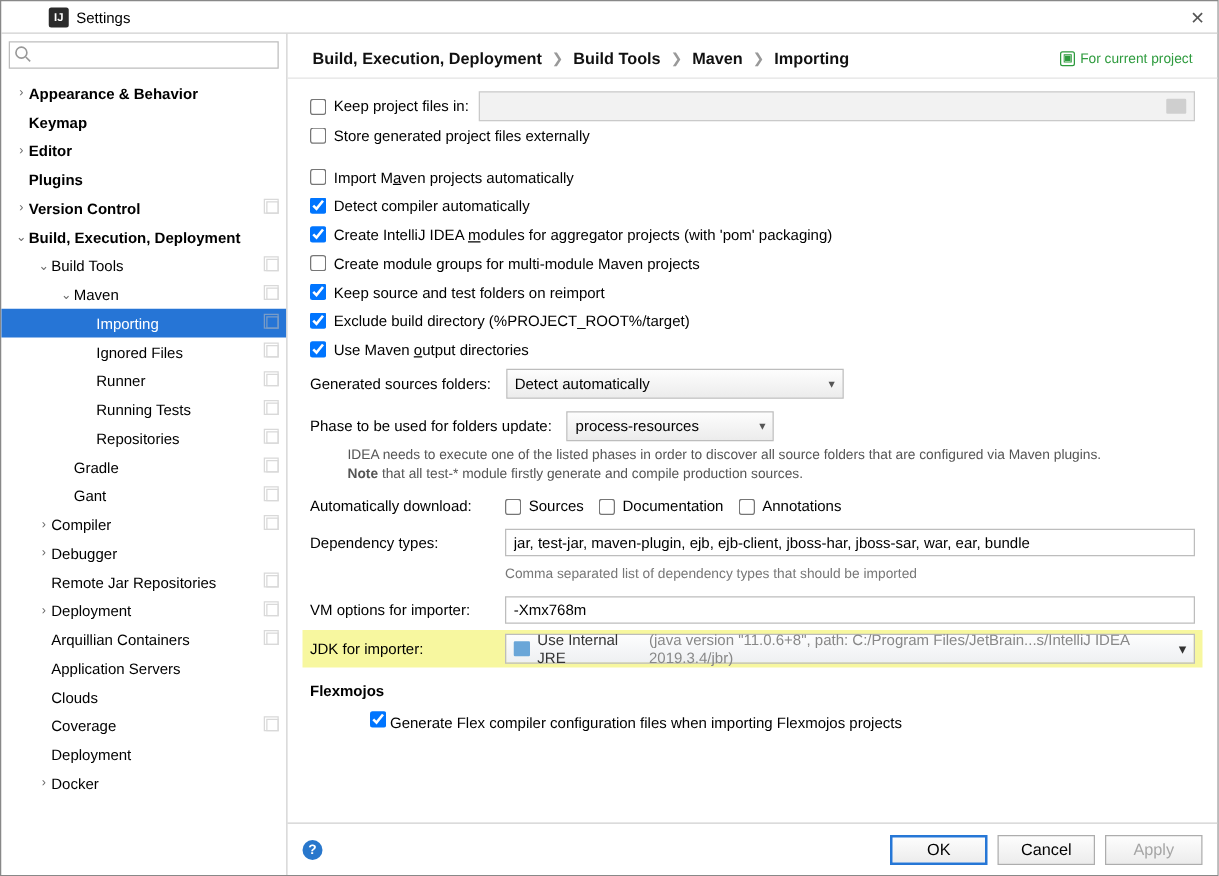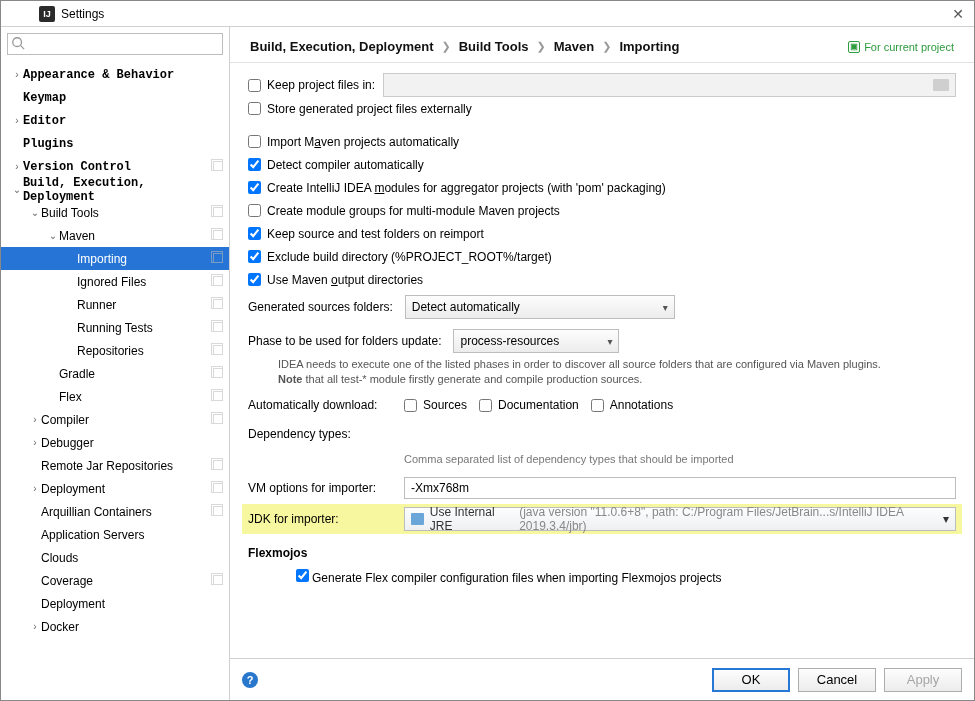--- a/index.html
+++ b/index.html
@@ -21,21 +21,21 @@
   .titlebar .close { font-size:14px; color:#555; padding:0 4px; cursor:pointer;}
   .body { flex:1; display:flex; min-height:0;}
   .sidebar { width: 229px; border-right:1px solid #d0d0d0; display:flex; flex-direction:column; }
   .searchwrap { padding:6px 6px 4px 6px;}
   .searchbox { position:relative; }
   .searchbox input { width:100%; height:22px; border:1px solid #bdbdbd; padding:2px 4px 2px 22px; font-size:12px; background:#fff;}
   .searchbox .sicon { position:absolute; left:4px; top:3px; color:#999;}
   .tree { flex:1; overflow:auto; padding-top:4px;}
   .tree-item { display:flex; align-items:center; height:23px; padding-right:6px; cursor:pointer;}
   .tree-item .chev { width:12px; display:inline-block; text-align:center; color:#6a6a6a; font-size:10px;}
-  .tree-item.bold > .label { font-weight:bold;font-family:Liberation Mono, monospace; }
+  .tree-item.bold > .label { font-weight:bold; }
   .tree-item.selected { background:#2675d6; color:#fff;}
   .tree-item.selected .label { color:#fff; }
   .tree-item .label {}
   .tree-item .end-icon { margin-left:auto; color:#bbb; opacity:.8;}
   .lvl0 { padding-left:10px;}
   .lvl1 { padding-left:28px;}
   .lvl2 { padding-left:46px;}
   .lvl3 { padding-left:64px;}
   .tree::-webkit-scrollbar{width:8px;}
   .tree::-webkit-scrollbar-thumb{background:#ccc;border-radius:4px;}
@@ -163,21 +163,21 @@
             <span class="label">Repositories</span>
             <span class="end-icon"><span class="copy-icon"></span></span>
           </div>
           <div class="tree-item lvl2">
             <span class="chev"></span>
             <span class="label">Gradle</span>
             <span class="end-icon"><span class="copy-icon"></span></span>
           </div>
           <div class="tree-item lvl2">
             <span class="chev"></span>
-            <span class="label">Flex</span>
+            <span class="label">Gant</span>
             <span class="end-icon"><span class="copy-icon"></span></span>
           </div>
           <div class="tree-item lvl1">
             <span class="chev">›</span>
             <span class="label">Compiler</span>
             <span class="end-icon"><span class="copy-icon"></span></span>
           </div>
           <div class="tree-item lvl1">
             <span class="chev">›</span>
             <span class="label">Debugger</span>
@@ -335,20 +335,21 @@
               <span>Documentation</span>
             </label>
           <label class="chk">
               <input type="checkbox" style="">
               <span>Annotations</span>
             </label>
         </div>
 
         <div class="row gap12" style="margin-top:6px;">
           <span style="width:144px;">Dependency types:</span>
+          <input class="textfield textfield-full" value="jar, test-jar, maven-plugin, ejb, ejb-client, jboss-har, jboss-sar, war, ear, bundle" style="">
         </div>
         <div class="row" style="padding-left:156px;">
             <span class="dep-hint">Comma separated list of dependency types that should be imported</span>
           </div>
 
         <div style="height:8px"></div>
 
         <div class="row gap12">
           <span style="width:144px;">VM options for importer:</span>
           <input class="textfield textfield-full" value="-Xmx768m" style="">

